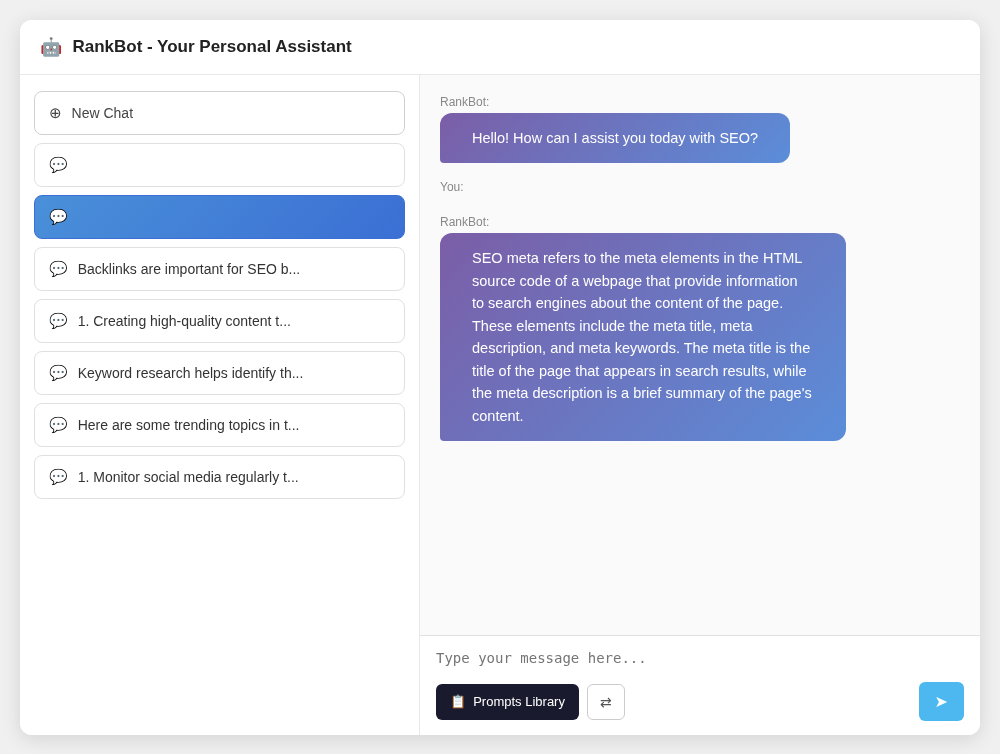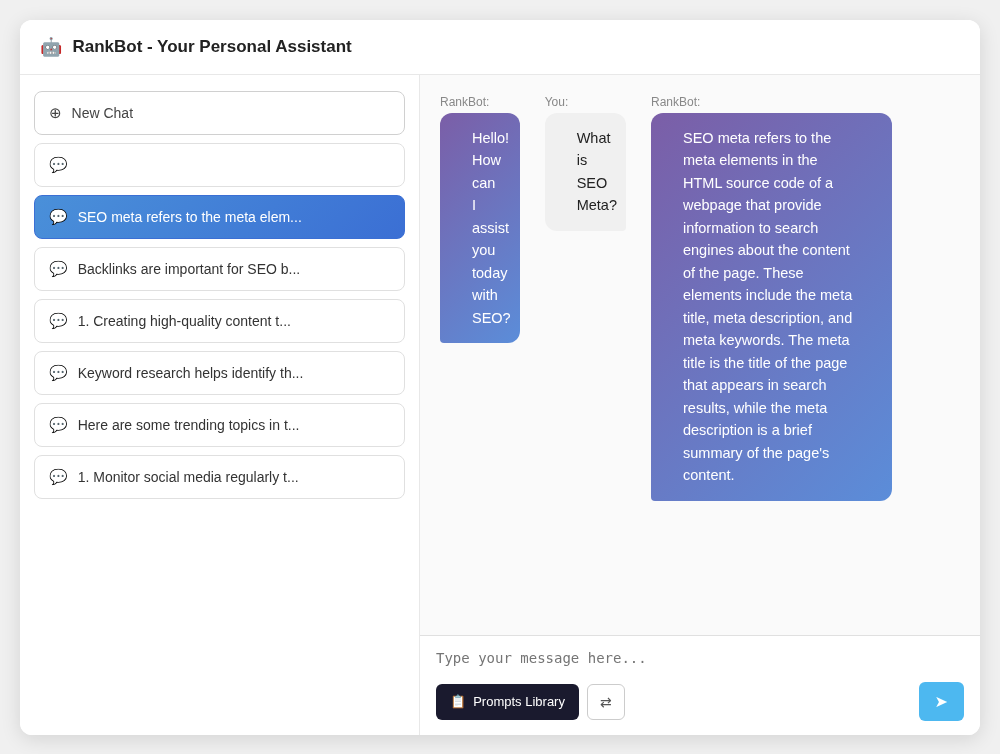--- a/index.html
+++ b/index.html
@@ -89,22 +89,22 @@
     .chat-area {
       flex: 1;
       display: flex;
       flex-direction: column;
       background: #fafafa;
     }
     .chat-messages {
       flex: 1;
       padding: 20px;
       display: flex;
-      flex-direction: row;
-      gap: 2px;
+      flex-direction: column;
+      gap: 17px;
       overflow-y: auto;
     }
     .message-group {
       display: flex;
       flex-direction: column;
     }
     .message-group.bot {
       align-items: flex-start;
     }
     .message-group.user {
@@ -206,21 +206,20 @@
     <div class="sidebar" id="sidebar-container">
         <div class="sidebar-item new-chat">
           <span class="sidebar-item-icon">⊕</span>
           <span class="sidebar-item-text">New Chat</span>
         </div>
         <div class="sidebar-item">
           <span class="sidebar-item-icon">💬</span>
         </div>
         <div class="sidebar-item active">
           <span class="sidebar-item-icon">💬</span>
-          <span class="sidebar-item-text">SEO meta refers to the meta elem...</span>
         </div>
         <div class="sidebar-item">
           <span class="sidebar-item-icon">💬</span>
           <span class="sidebar-item-text">Backlinks are important for SEO b...</span>
         </div>
         <div class="sidebar-item">
           <span class="sidebar-item-icon">💬</span>
           <span class="sidebar-item-text">1. Creating high-quality content t...</span>
         </div>
         <div class="sidebar-item">
@@ -238,21 +237,20 @@
       </div>
 
     <div class="chat-area">
       <div class="chat-messages" id="messages-container">
           <div class="message-group bot">
             <div class="message-sender">RankBot:</div>
             <div class="message-bubble bot-bubble">Hello! How can I assist you today with SEO?</div>
           </div>
           <div class="message-group user">
             <div class="message-sender">You:</div>
-            <div class="message-bubble user-bubble">What is SEO Meta?</div>
           </div>
           <div class="message-group bot">
             <div class="message-sender">RankBot:</div>
             <div class="message-bubble bot-bubble">SEO meta refers to the meta elements in the HTML source code of a webpage that provide information to search engines about the content of the page. These elements include the meta title, meta description, and meta keywords. The meta title is the title of the page that appears in search results, while the meta description is a brief summary of the page's content.</div>
           </div>
         </div>
 
       <div class="chat-input-area">
         <textarea class="chat-input" rows="1" placeholder="Type your message here..." style=""></textarea>
         <div class="chat-input-toolbar">

